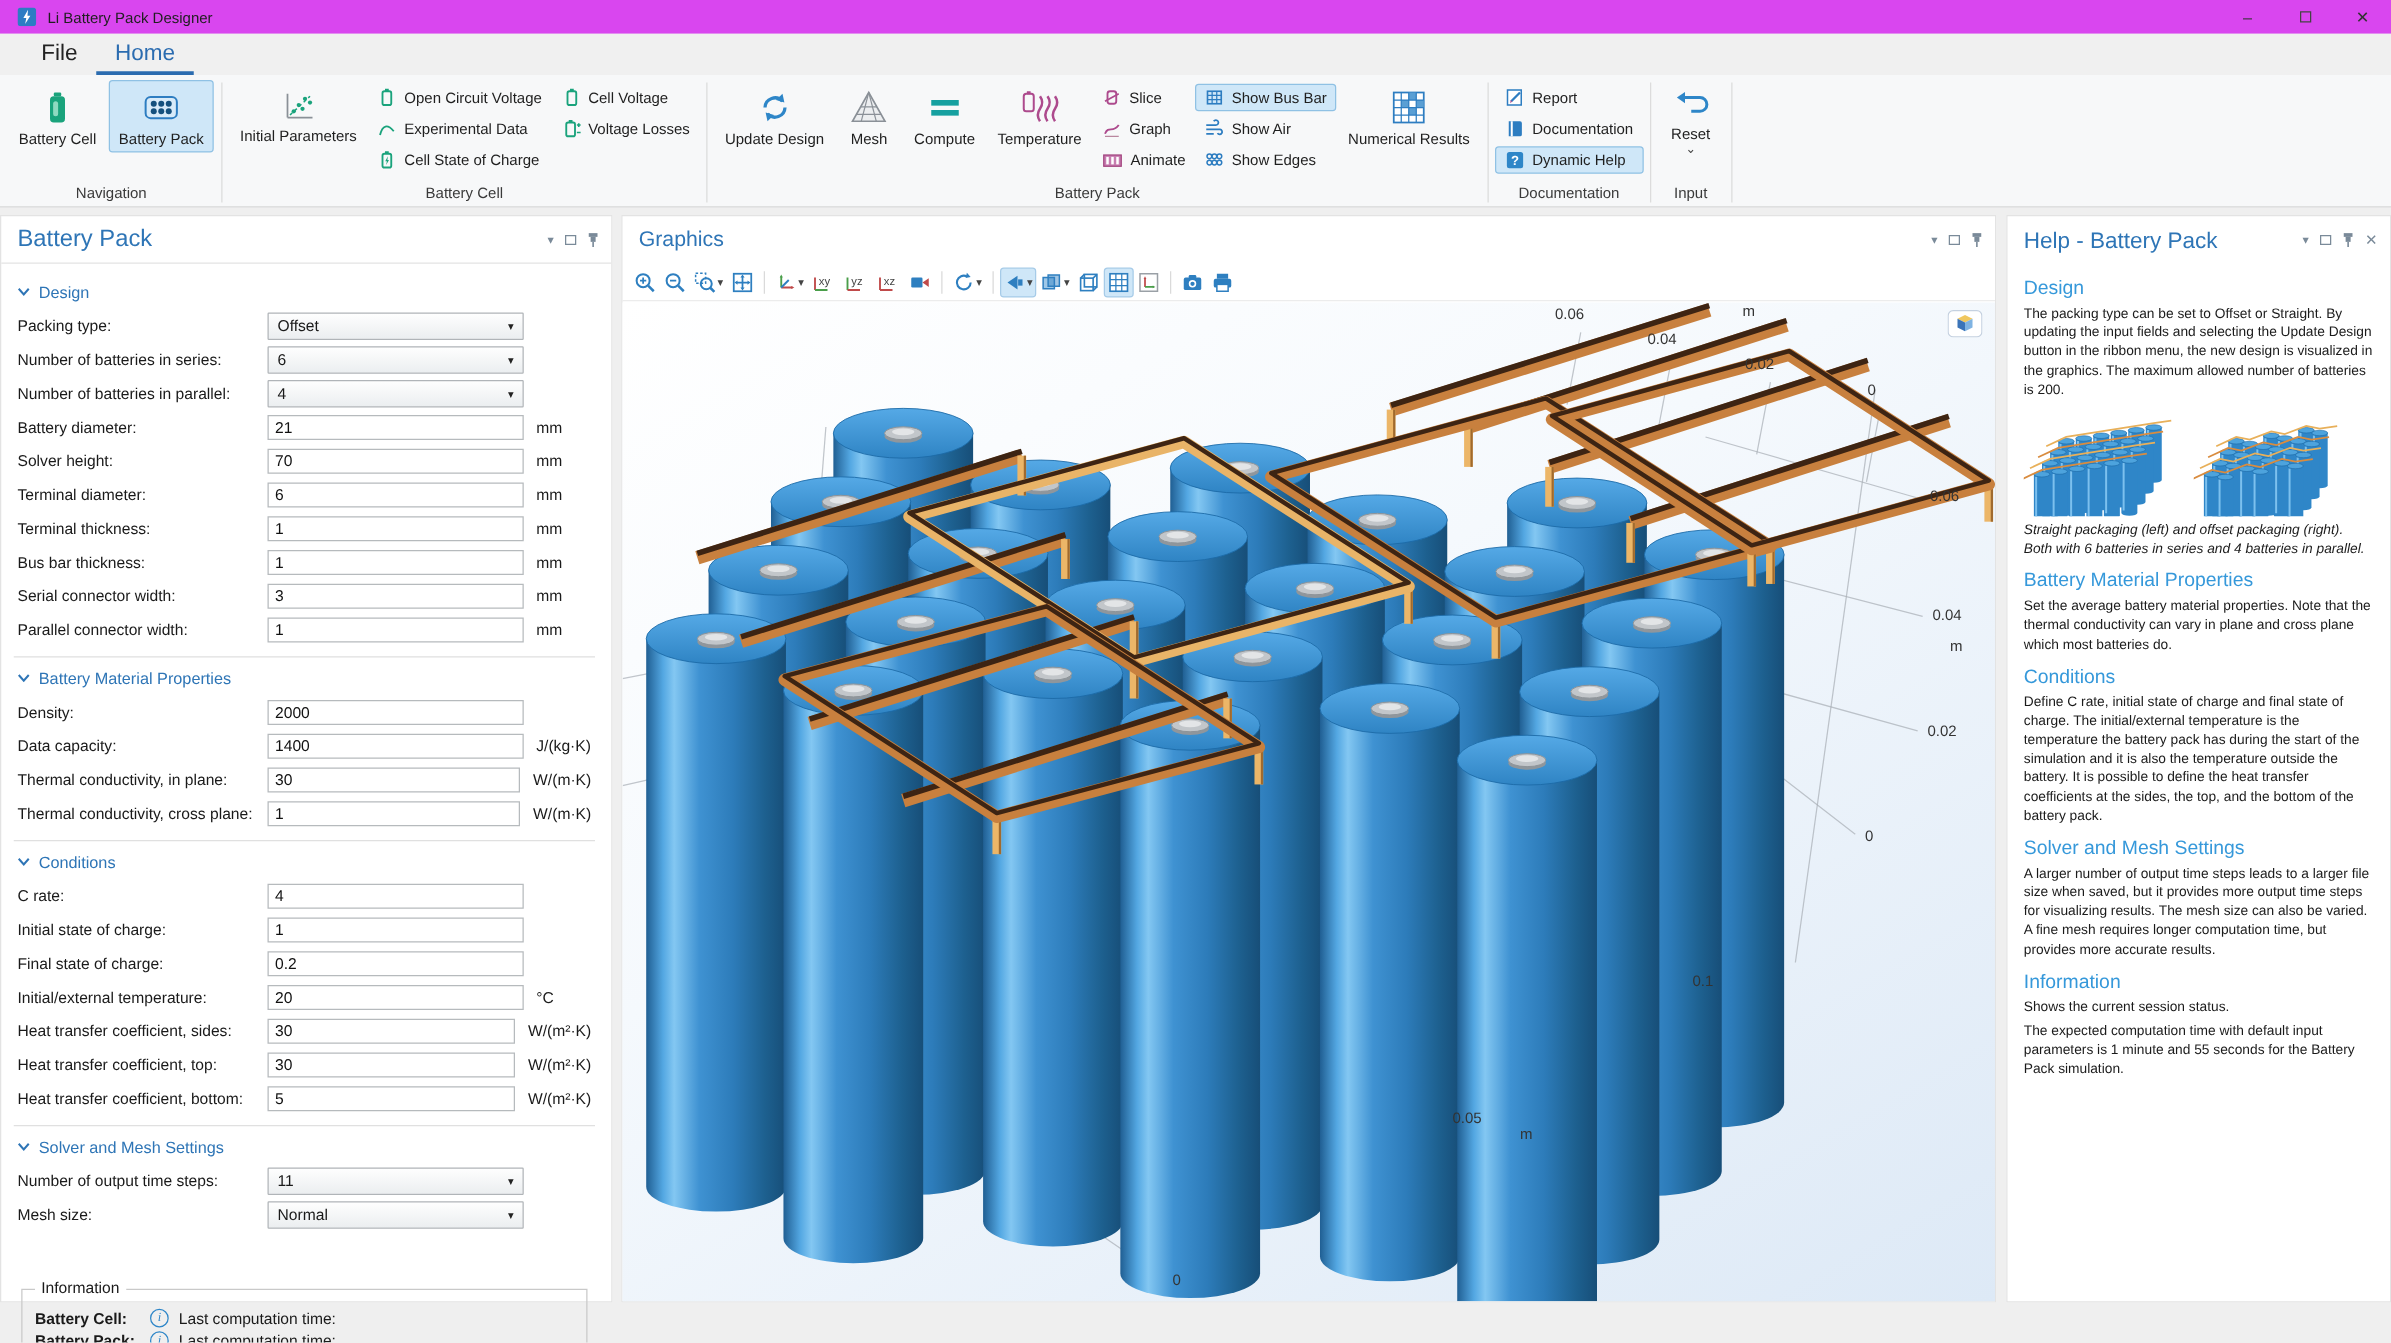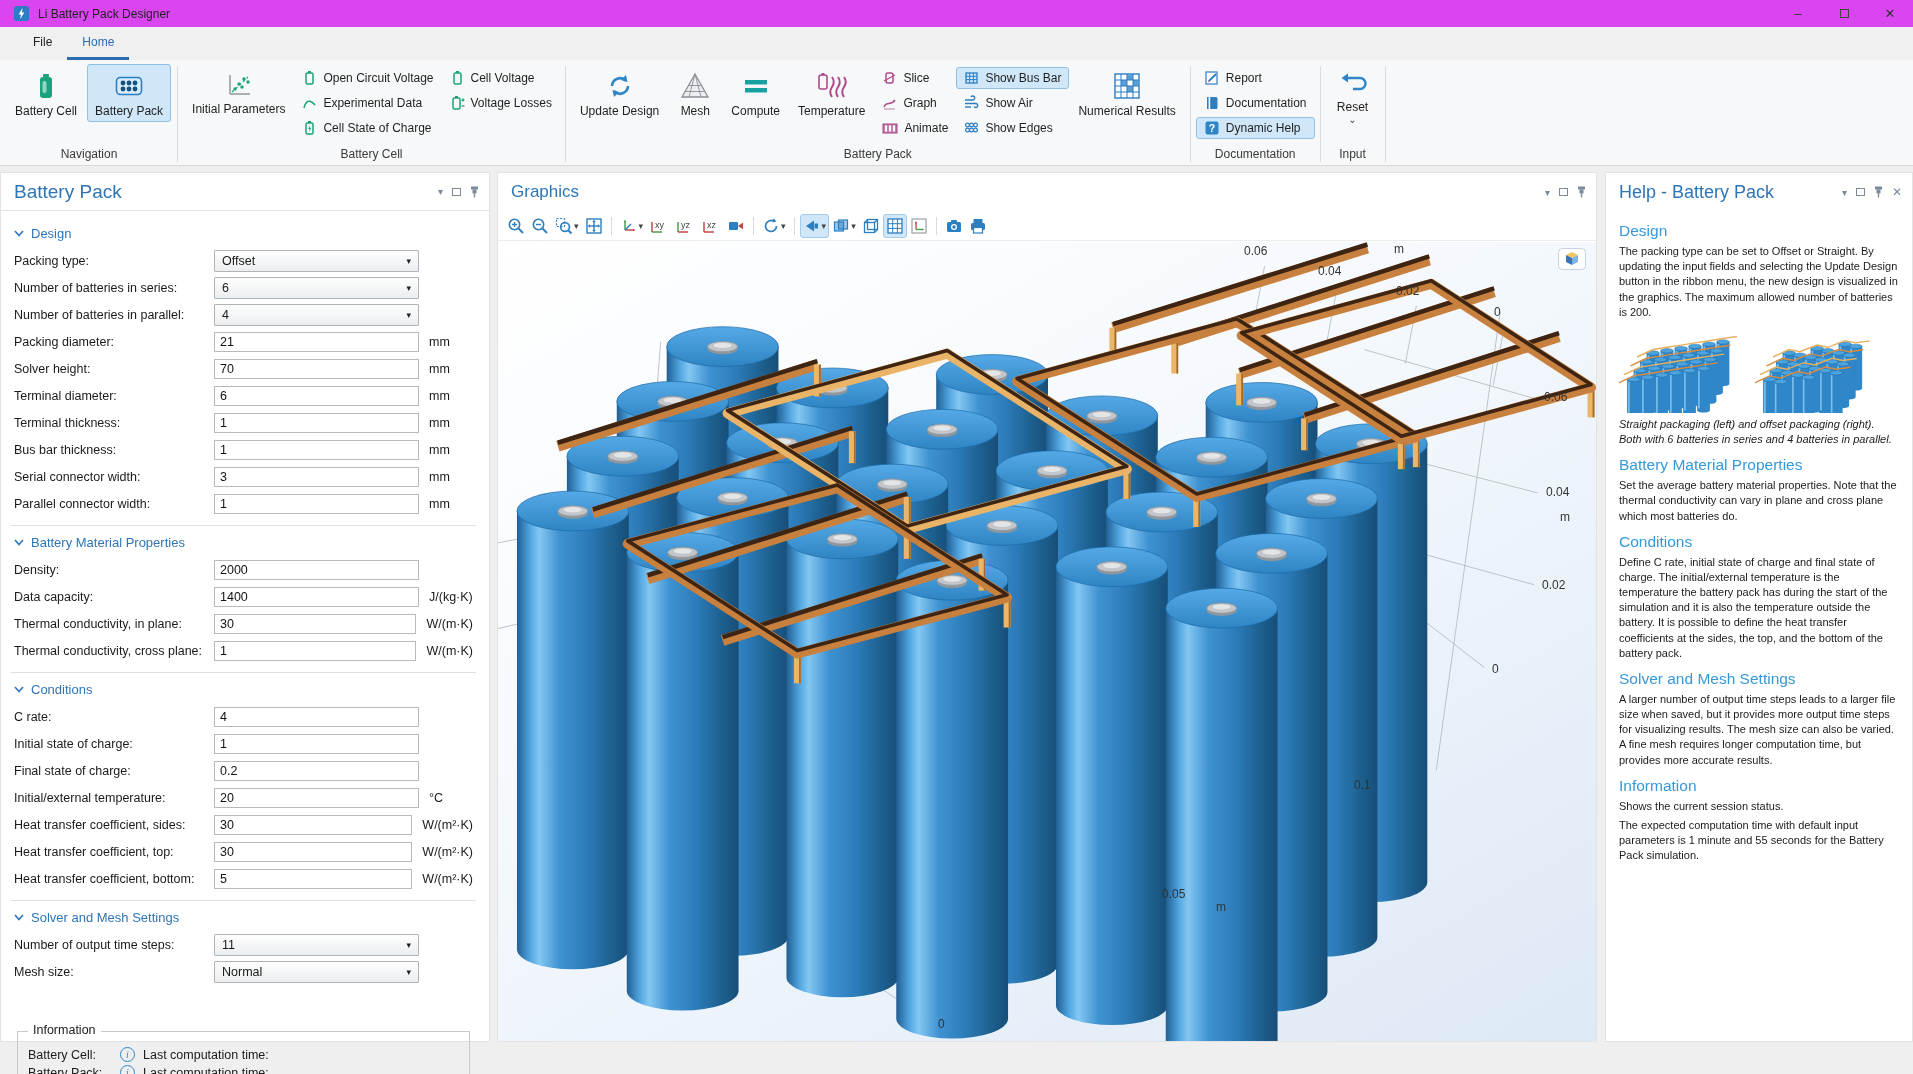--- a/index.html
+++ b/index.html
@@ -9,21 +9,21 @@
   
   .titlebar { position:absolute; top:0; left:0; right:0; height:27px; background:#d946ef; display:flex; align-items:center; }
   .app-icon { width:15px; height:15px; margin-left:14px; margin-right:9px; }
   .title-text { font-size:12px; color:#1f1f1f; }
   .win-controls { margin-left:auto; display:flex; height:100%; }
   .win-btn { width:46px; height:100%; display:flex; align-items:center; justify-content:center; font-size:13px; color:#333; }
   .max-glyph { width:9px; height:9px; border:1px solid #444; }
 
   
   .menubar { position:absolute; top:27px; left:0; right:0; height:33px; background:#f0f0f0; display:flex; padding-left:18px; }
-  .menu-tab { padding:0 15px; line-height:31px; font-size:12px; color:#222; }
+  .menu-tab { padding:0 15px; line-height:31px; font-size:18px; color:#222; }
   .menu-tab.active { color:#2b6cb0; border-bottom:3px solid #2b6cb0; }
 
   
   .ribbon { position:absolute; top:60px; left:0; right:0; height:106px; background:#f7f8f9; border-bottom:1px solid #d8d8d8; display:flex; align-items:stretch; padding:3px 4px 0 6px; }
   .rgroup { display:flex; flex-direction:column; }
   .rgroup-body { display:flex; flex:1; align-items:flex-start; }
   .rgroup-label { text-align:center; font-size:12px; color:#3a3a3a; padding:1px 4px 4px; }
   .rsep { width:1px; background:#dcdcdc; margin:3px 5px 3px 5px; }
   .bigbtn { display:flex; flex-direction:column; align-items:center; justify-content:flex-start; gap:3px; padding:6px 7px 3px; margin:1px; border:1px solid transparent; border-radius:3px; font-size:12px; color:#1f1f1f; text-align:center; line-height:1.2; min-width:52px; }
   .bigbtn.selected { background:#cfe7f8; border-color:#8fc1e4; }
@@ -52,21 +52,21 @@
   .frow { display:flex; align-items:center; margin:4px 0; height:23px; }
   .frow > label { width:200px; flex:none; }
   .field { width:205px; height:20px; border:1px solid #b6babd; font-size:12.5px; padding:0 5px; font-family:"Liberation Sans",sans-serif; color:#111; background:#fff; }
   .combo { width:205px; height:22px; border:1px solid #b0b4b8; background:linear-gradient(#fefefe,#ebeef0); display:flex; align-items:center; padding:0 7px; border-radius:1px;gap:38px; }
   .combo .cval { flex:1; }
   .combo .carrow { font-size:9px; color:#222; }
   .unit { margin-left:10px; color:#1a1a1a; }
   .infobox { margin:48px 3px 0 3px; border:1px solid #c9c9c9; position:relative; padding:12px 10px 8px; }
   .infobox-title { position:absolute; top:-9px; left:10px; background:#fff; padding:0 5px; font-size:12.5px; }
   .inforow { display:flex; align-items:center; gap:8px; margin:3px 0; }
-  .inforow .ilabel { width:84px; }
+  .inforow .ilabel { width:84px;font-weight:bold; }
   .info-icon { width:15px; height:15px; border:1.4px solid #2e86c8; border-radius:50%; color:#2e86c8; display:flex; align-items:center; justify-content:center; font-size:10px; font-style:italic; font-family:"Liberation Serif",serif; flex:none; }
 
   
   .gtoolbar { height:30px; display:flex; align-items:center; padding:0 6px; border-bottom:1px solid #ececec; }
   .tbtn { height:24px; min-width:24px; display:flex; align-items:center; justify-content:center; border:1px solid transparent; border-radius:3px; padding:0 2px; }
   .tbtn.selected { background:#cfe7f8; border-color:#a6cbe8; }
   .tcaret { font-size:9px; color:#444; margin-left:1px; }
   .tsep { width:1px; height:18px; background:#dadada; margin:0 5px; }
   .gcanvas { position:absolute; top:69px; left:0; right:0; bottom:0; overflow:hidden;
              background:linear-gradient(150deg,#ffffff 0%,#f5f9fd 40%,#dde9f6 100%); }
@@ -398,21 +398,21 @@
         </div>
       </div>
     <div class="frow">
         <label>Number of batteries in parallel:</label>
       <div class="combo">
           <span class="cval">4</span>
           <span class="carrow">▾</span>
         </div>
       </div>
     <div class="frow">
-        <label>Packing diameter:</label>
+        <label>Battery diameter:</label>
       <input class="field" value="21" style="">
       <span class="unit">mm</span>
       </div>
     <div class="frow">
         <label>Solver height:</label>
       <input class="field" value="70" style="">
       <span class="unit">mm</span>
       </div>
     <div class="frow">
         <label>Terminal diameter:</label>

